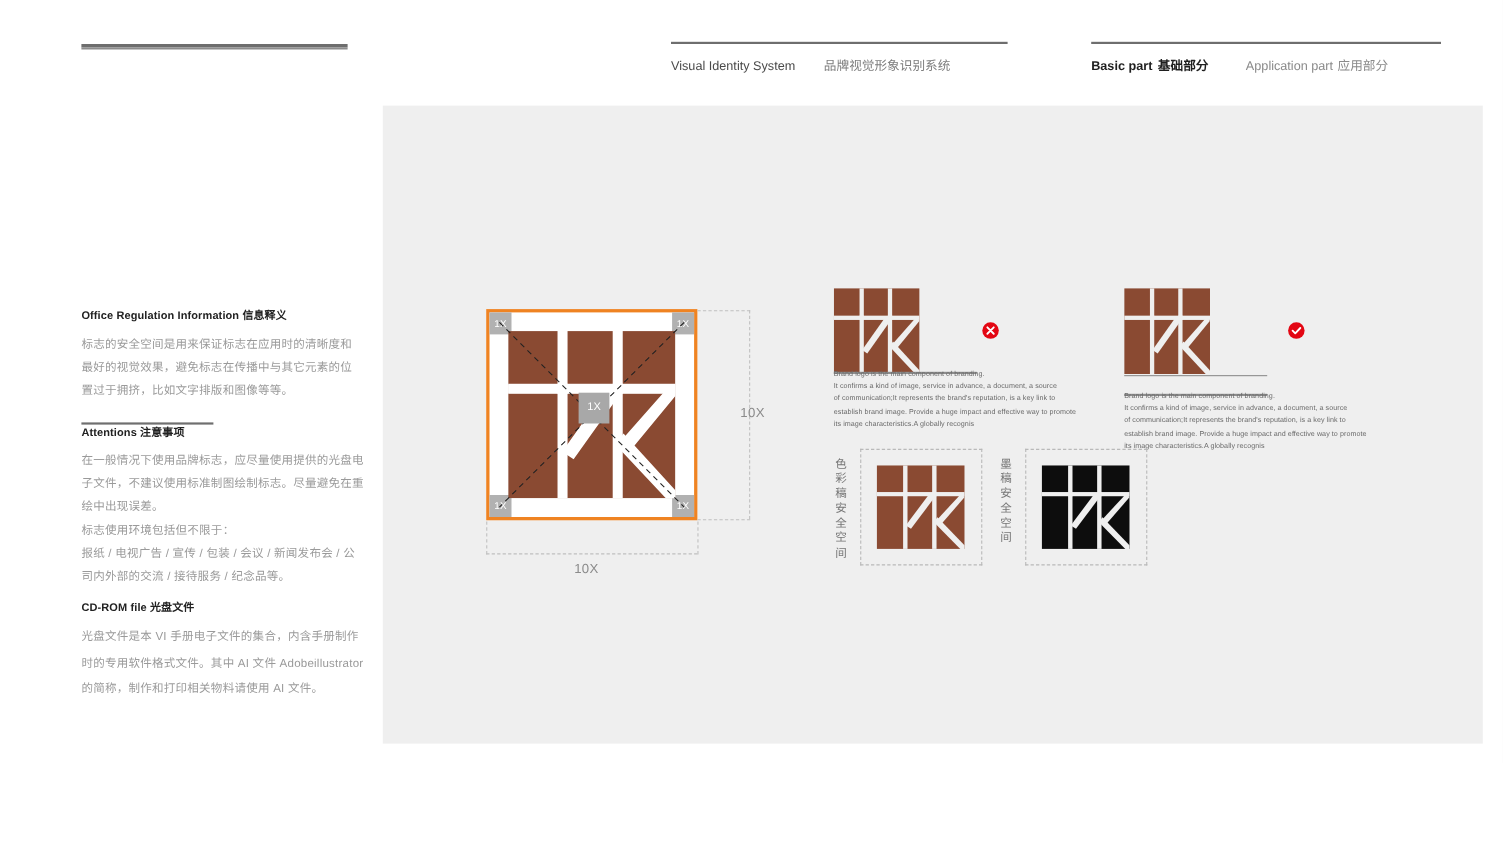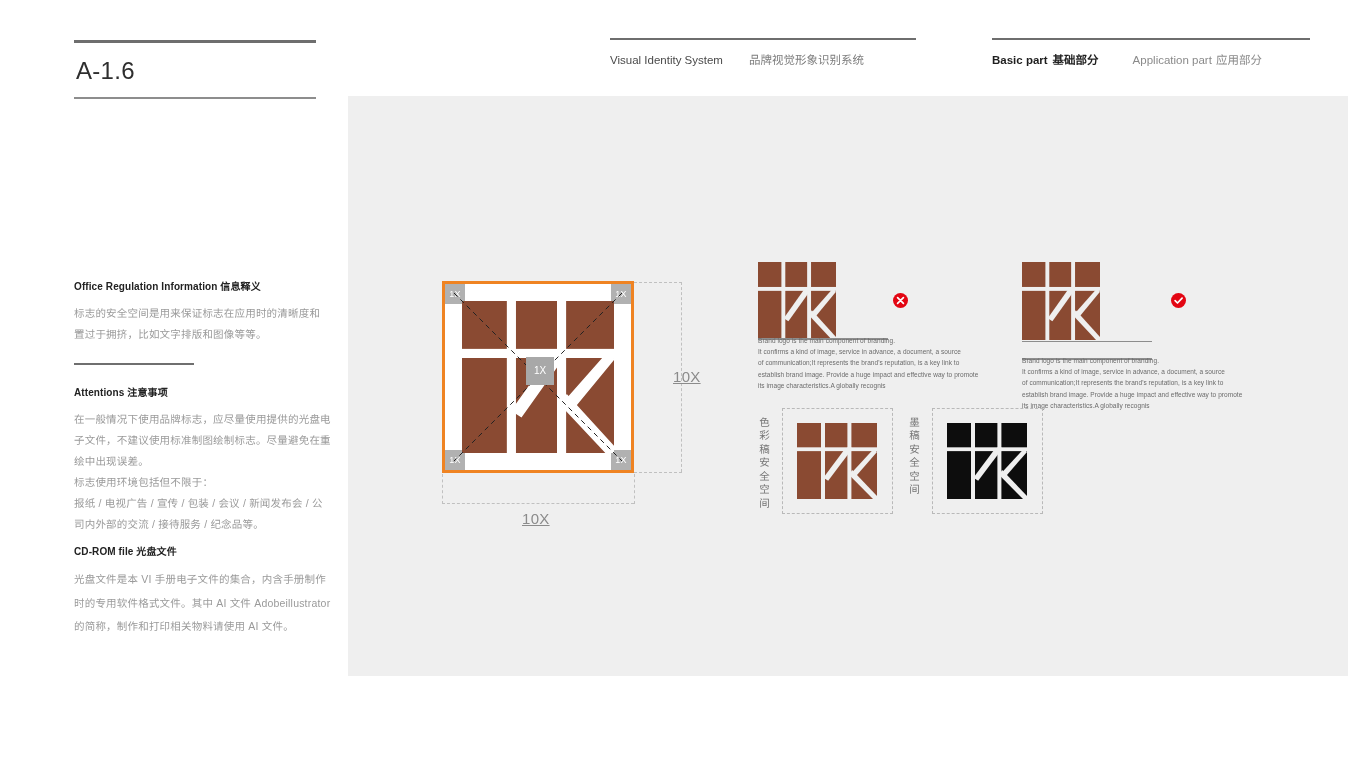--- a/index.html
+++ b/index.html
@@ -171,24 +171,23 @@
     position: absolute;
     left: 20px; top: 20px;
     width: 152px; height: 152px;
     z-index: 3;
   }
   #diag-svg { position: absolute; inset: 0; z-index: 5; }
 
   
   .dim-label {
     position: absolute;
-    font-size: 15px;
+    font-size: 12px;
     color: #8b8b8b;
     letter-spacing: .3px;
-    text-decoration: underline;
   }
   .dashline { position: absolute; }
   .dash-h { border-top: 1px dashed #c0c0c0; }
   .dash-v { border-left: 1px dashed #c0c0c0; }
 
   
   .example { position: absolute; }
   .ex-body {
     font-size: 6.5px;
     line-height: 1.72;
@@ -228,31 +227,31 @@
     border: 1px dashed #b9b9b9;
     box-sizing: border-box;
     padding: 14px;
   }
 </style>
 </head>
 <body>
 
 <div id="left-col">
   <div class="rule-top"></div>
-  <div id="page-code">A-1.6</div>
   <div class="rule-bottom"></div>
 </div>
 
 <div class="sec" id="sec-office">
   <div class="sec-head">
     <span>Office Regulation Information</span>
     <span class="cn">信息释义</span>
   </div>
   <div class="sec-body">
     <p>标志的安全空间是用来保证标志在应用时的清晰度和</p>
+    <p>最好的视觉效果，避免标志在传播中与其它元素的位</p>
     <p>置过于拥挤，比如文字排版和图像等等。</p>
   </div>
   <div class="sec-divider"></div>
 </div>
 
 <div class="sec" id="sec-attentions">
   <div class="sec-head">
     <span>Attentions</span>
     <span class="cn">注意事项</span>
   </div>

